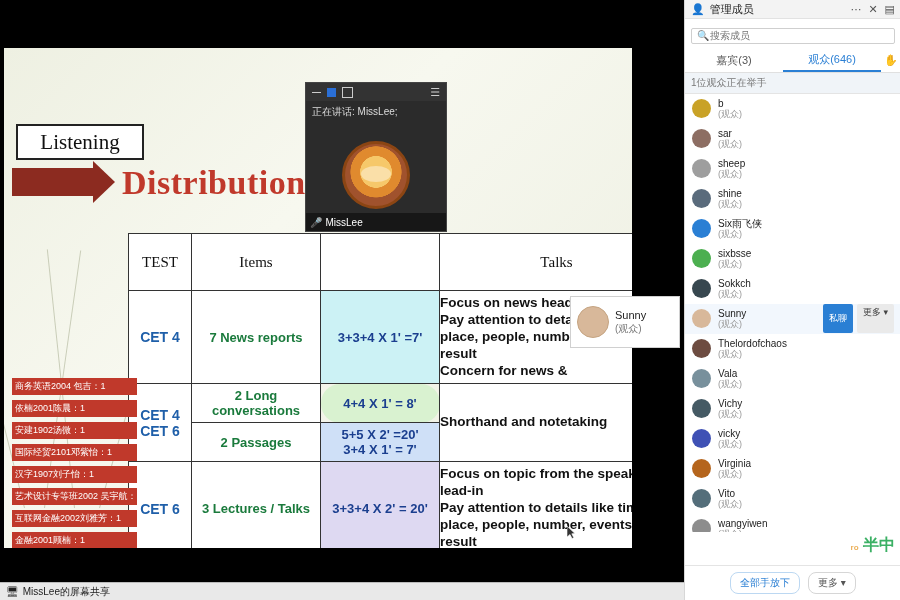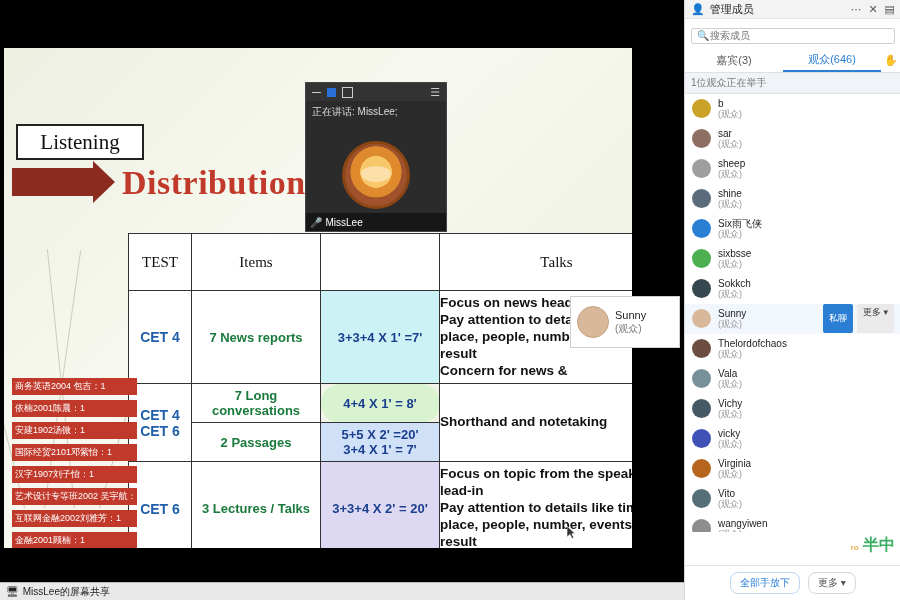--- a/index.html
+++ b/index.html
@@ -181,21 +181,21 @@
         <td class="c-test">CET 4</td>
         <td class="c-items">7 News reports</td>
         <td class="c-sc bg-cyan">3+3+4 X  1' =7'</td>
         <td class="c-sk" style="white-space:pre-line;" rowspan="1">Focus on news heads
 Pay attention to details like time, place, people, number, events and result
 Concern for news &amp;</td>
       </tr>
       <tr>
         <td class="c-test" style="white-space:pre-line;" rowspan="2">CET 4
 CET 6</td>
-        <td class="c-items">7 Long conversations</td>
+        <td class="c-items">2 Long conversations</td>
         <td class="c-sc bg-green">4+4  X  1' = 8'</td>
         <td class="c-sk" rowspan="2">Shorthand and notetaking</td>
       </tr>
       <tr>
         <td class="c-items">2 Passages</td>
         <td class="c-sc bg-blue" style="white-space:pre-line;">5+5  X  2' =20'
 3+4  X  1' = 7'</td>
       </tr>
       <tr>
         <td class="c-test">CET 6</td>

